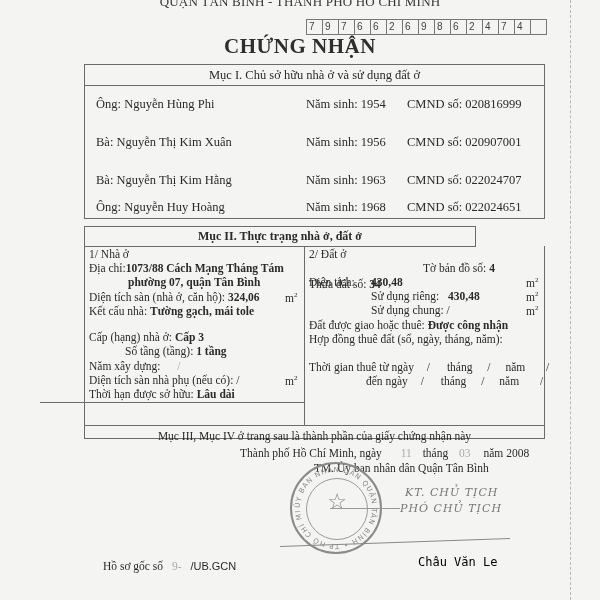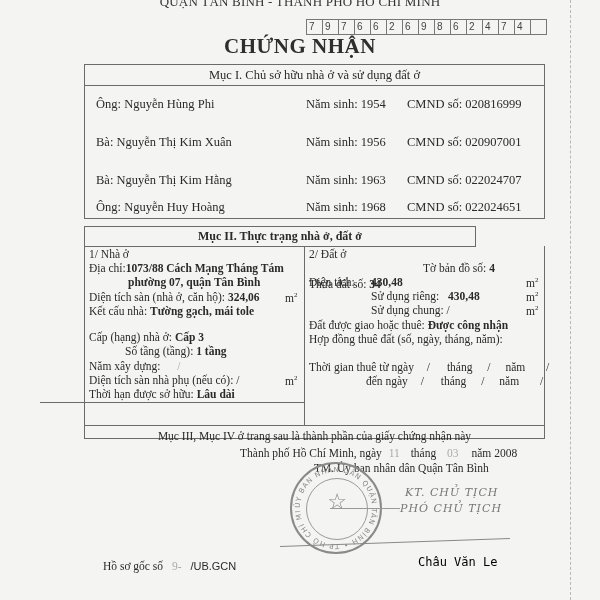--- a/index.html
+++ b/index.html
@@ -198,21 +198,21 @@
     <span style="margin-left:18px;">/</span>
   </div>
 </div>
 
 <div class="abs box" style="left:84px; top:425px; width:461px; height:14px;">
   <div class="hdr sm" style="font-size:11.5px; line-height:20px;">Mục III, Mục IV ở trang sau là thành phần của giấy chứng nhận này</div>
 </div>
 
 <div class="line sm" style="left:240px; top:447px;">
   <span>Thành phố Hồ Chí Minh, ngày</span>
-  <span class="faint" style="margin-left:4px;">11</span>
+  <span class="faint" style="margin-left:16px;">11</span>
   <span style="margin-left:8px;">tháng</span>
   <span class="faint" style="margin-left:8px;">03</span>
   <span style="margin-left:10px;">năm 2008</span>
 </div>
 <div class="line sm" style="left:314px; top:462px;">TM. Ủy ban nhân dân Quận Tân Bình</div>
 
 <div class="abs stamp">
   <svg class="stamp-ring-text" viewBox="0 0 88 88">
     <defs>
         <path id="ring" d="M44,44 m-36,0 a36,36 0 1,1 72,0 a36,36 0 1,1 -72,0"></path>

